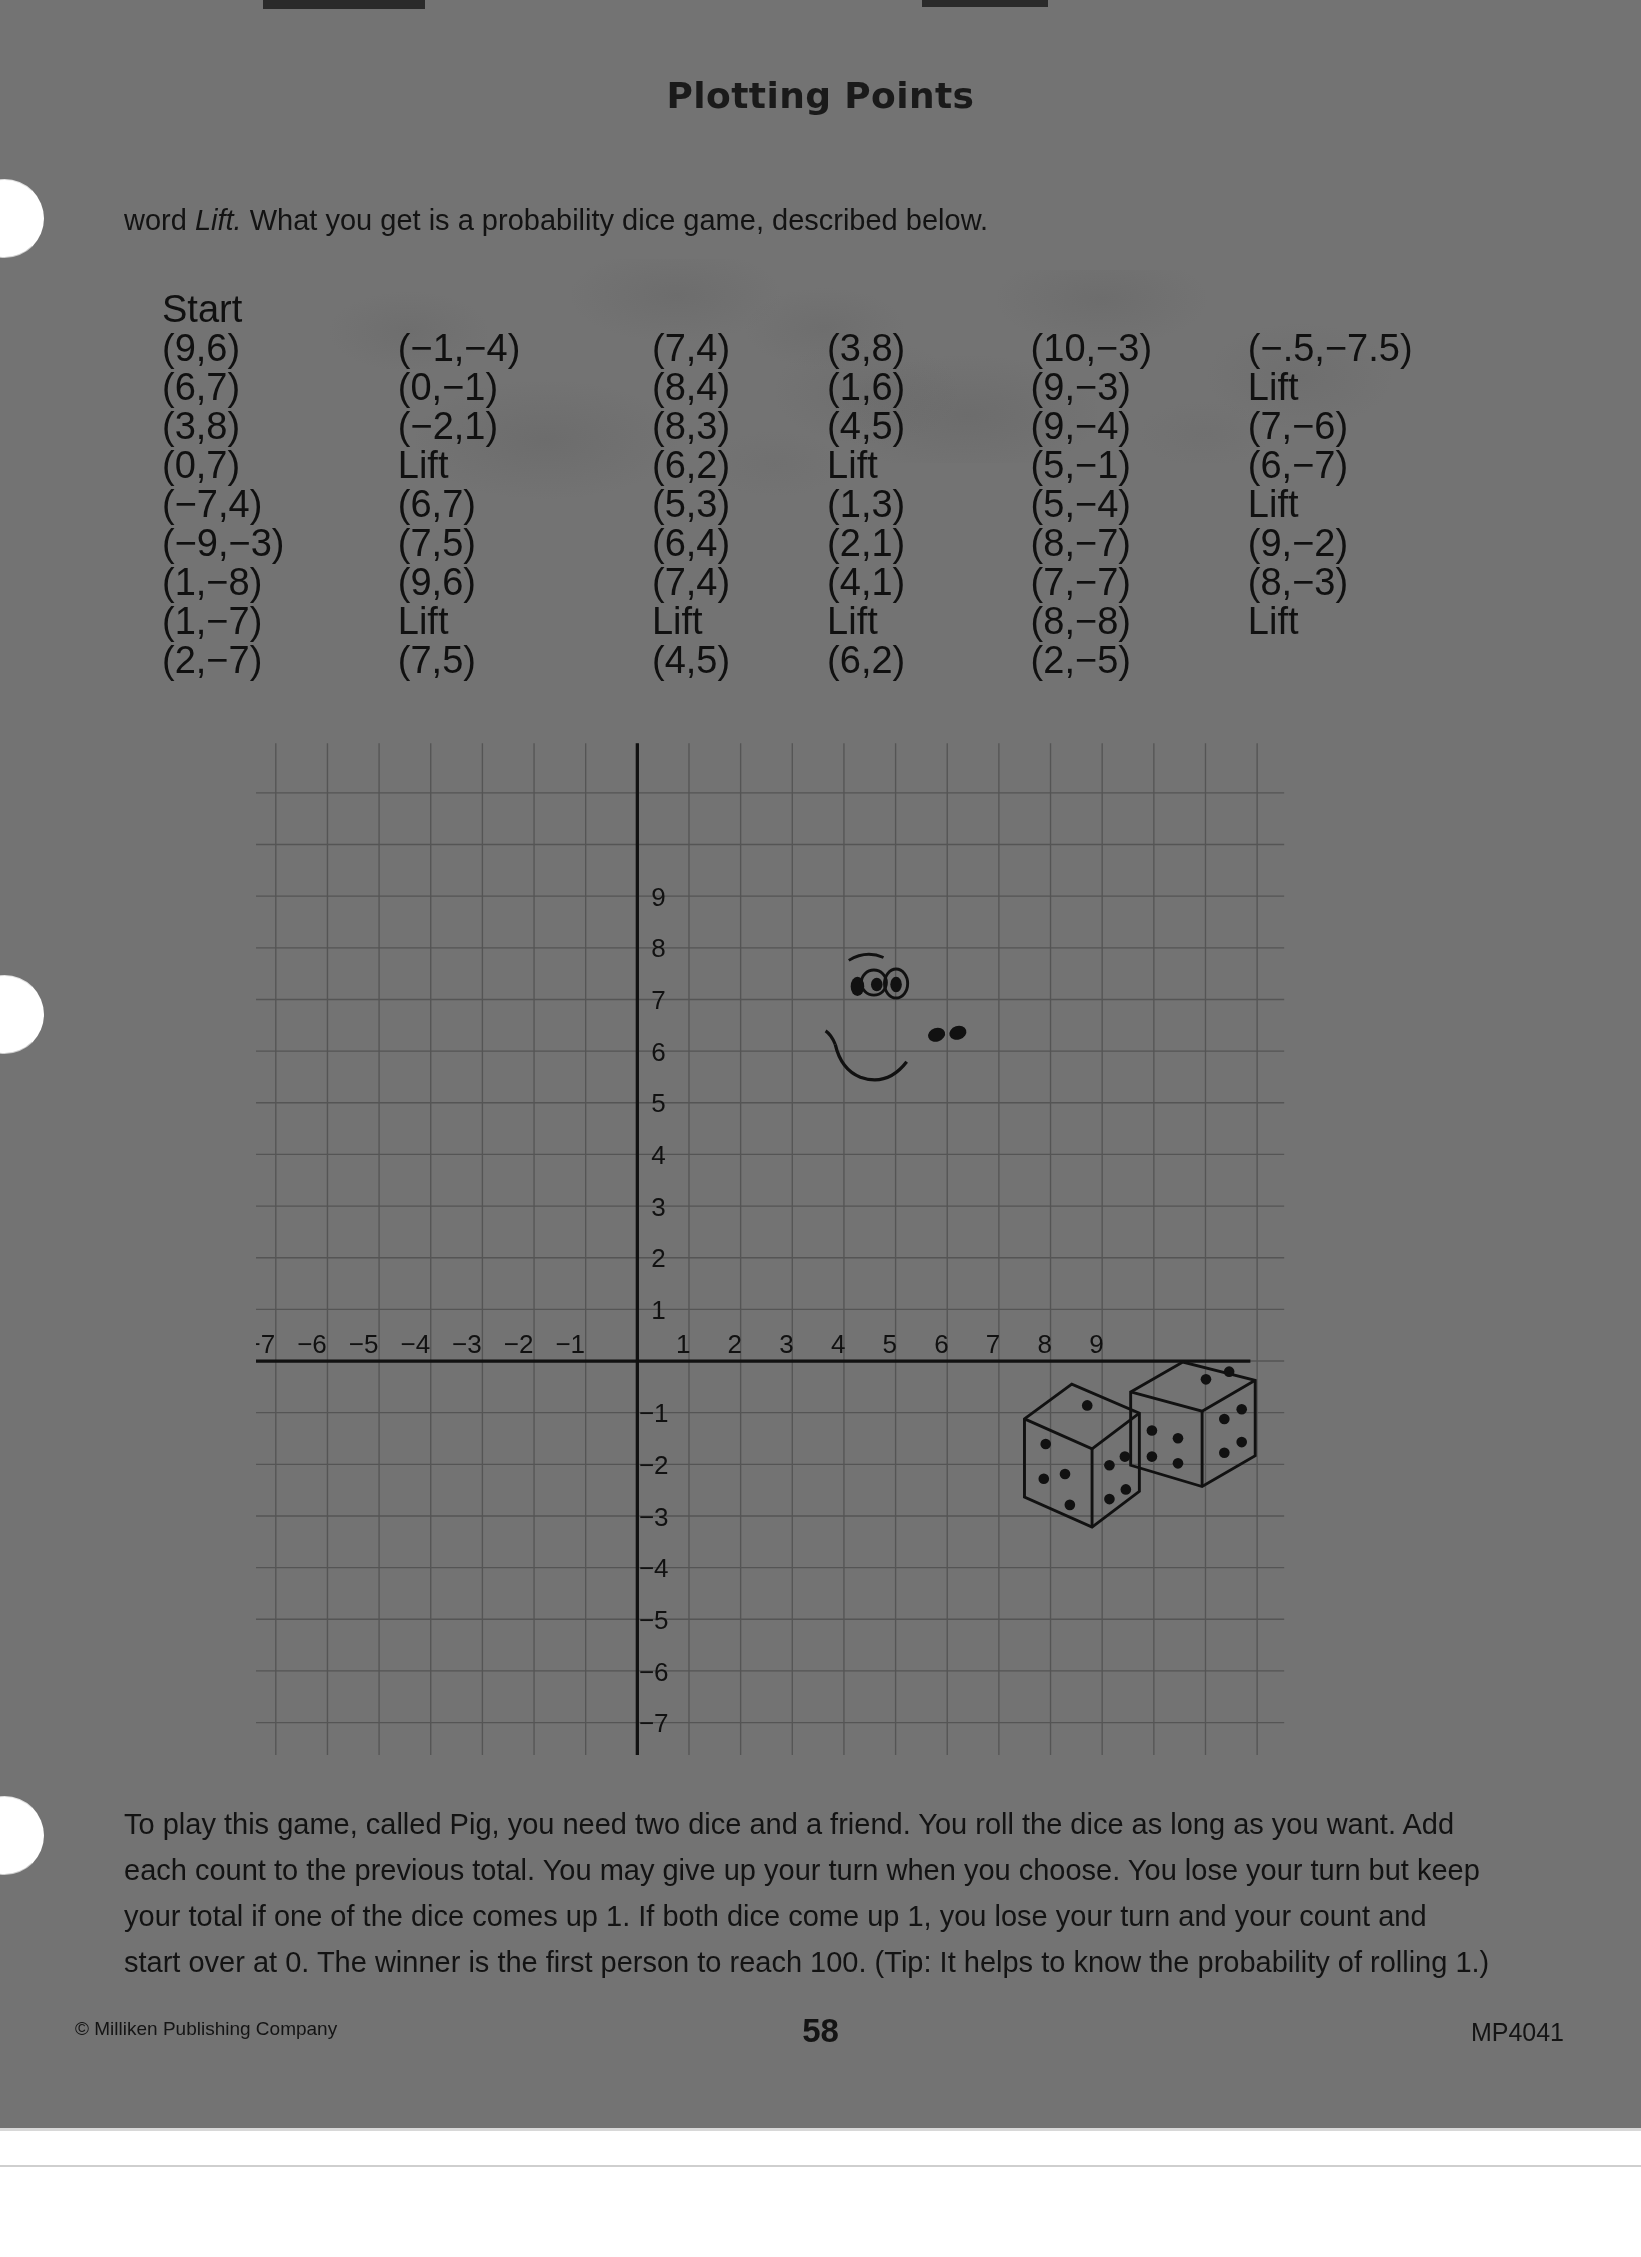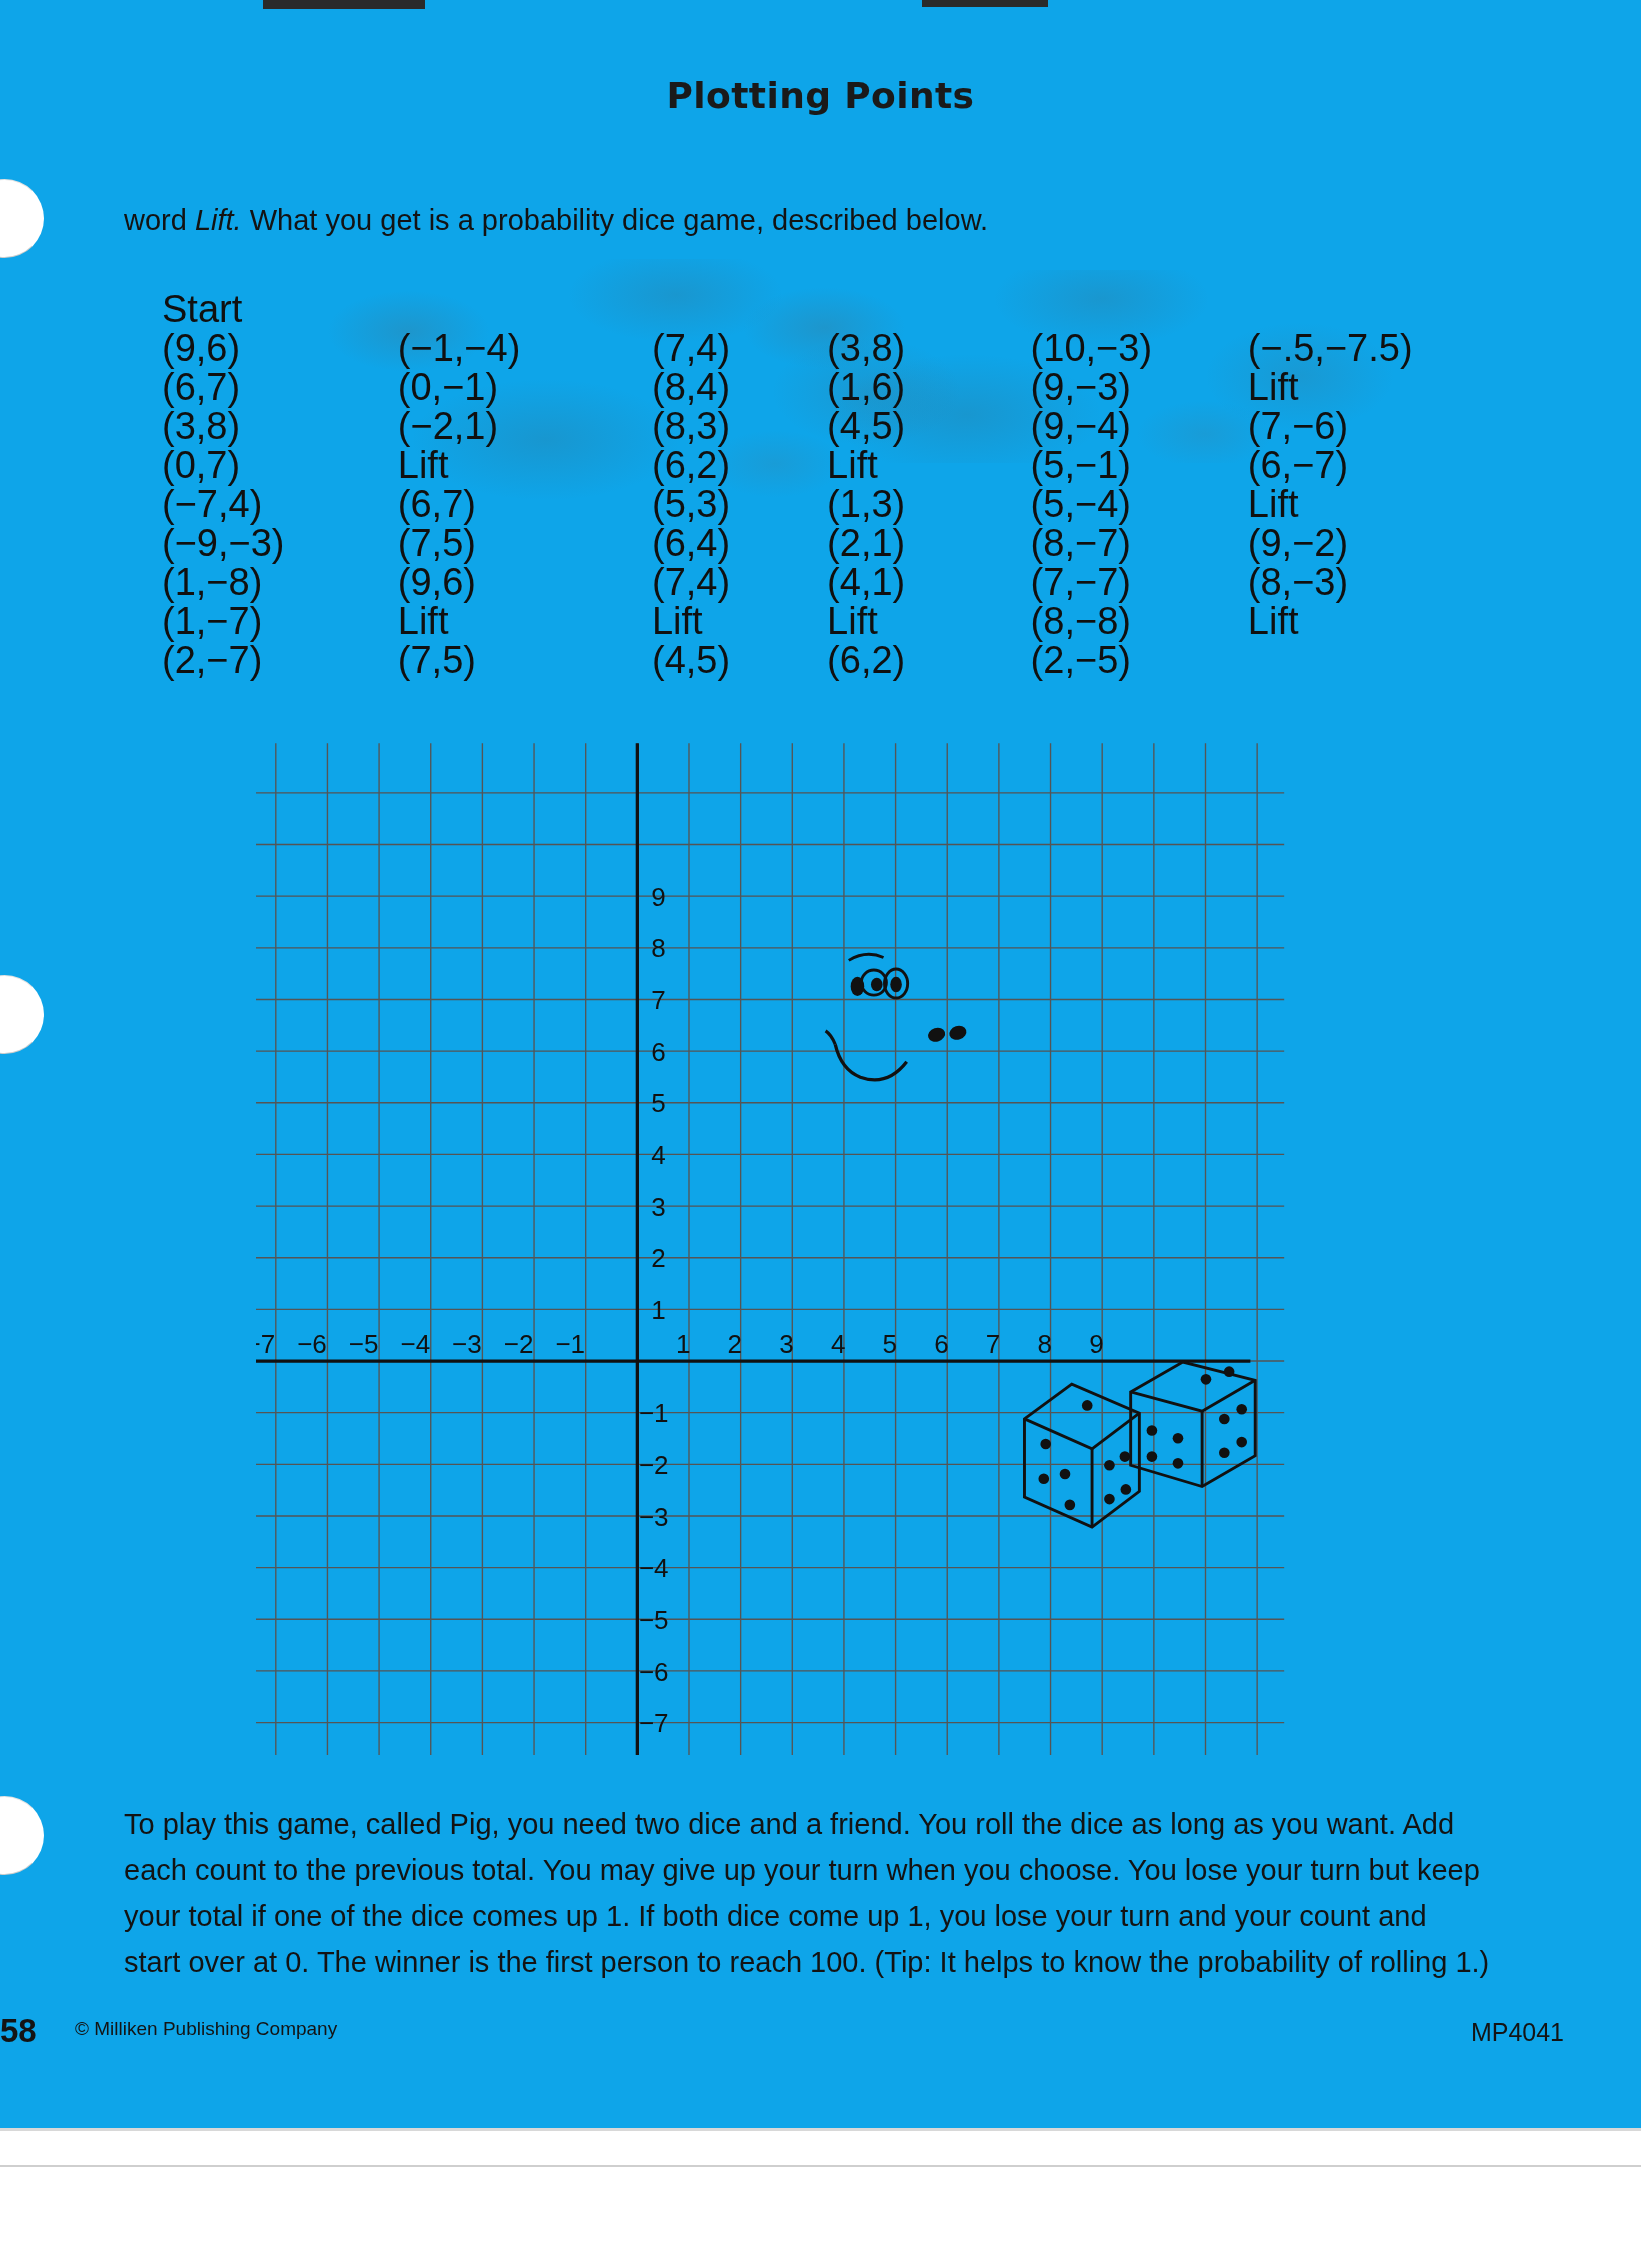--- a/index.html
+++ b/index.html
@@ -7,21 +7,21 @@
     width:1641px;height:2257px;
     background:#ffffff;
     font-family:"Liberation Sans",sans-serif;
     color:#121212;
     position:relative;
     overflow:hidden;
   }
   
   #sheet{
     position:absolute;left:0;top:0;width:1641px;height:2257px;
-    background:#0ea5e9;
+    background:#737373;
   }
   
   .scanedge{position:absolute;background:#2a2a2a;}
   .scanedge.tl{left:263px;top:0;width:162px;height:8.7px;}
   .scanedge.tr{left:922px;top:0;width:126px;height:6.8px;}
   .scanedge.bottomline{left:0;top:2128px;width:1641px;height:2.9px;background:#d8d8d8;}
   .scanedge.bottomband{left:0;top:2131px;width:1641px;height:126px;background:#ffffff;}
   .scanedge.bottomrule{left:0;top:2165px;width:1641px;height:1.9px;background:#cfcfcf;}
 
   
@@ -82,21 +82,21 @@
 
   
   #outro{
     position:absolute;left:124px;top:1801px;width:1366px;
     font-size:29px;line-height:46px;color:#131313;
   }
 
   
   #footer{position:absolute;left:0;top:2018px;width:1641px;height:44px;}
   #copyright{position:absolute;left:75px;top:0;font-size:19px;color:#141414;}
-  #pagenum{position:absolute;left:0;top:-5.8px;width:1641px;text-align:left;
+  #pagenum{position:absolute;left:0;top:-5.8px;width:1641px;text-align:center;
            font-size:33px;font-weight:bold;color:#141414;}
   #code{position:absolute;right:77px;top:0;font-size:25px;color:#141414;}
 </style>
 </head>
 <body>
 
 <div id="sheet">
 
   <div class="scanedge tl"></div>
   <div class="scanedge tr"></div>

